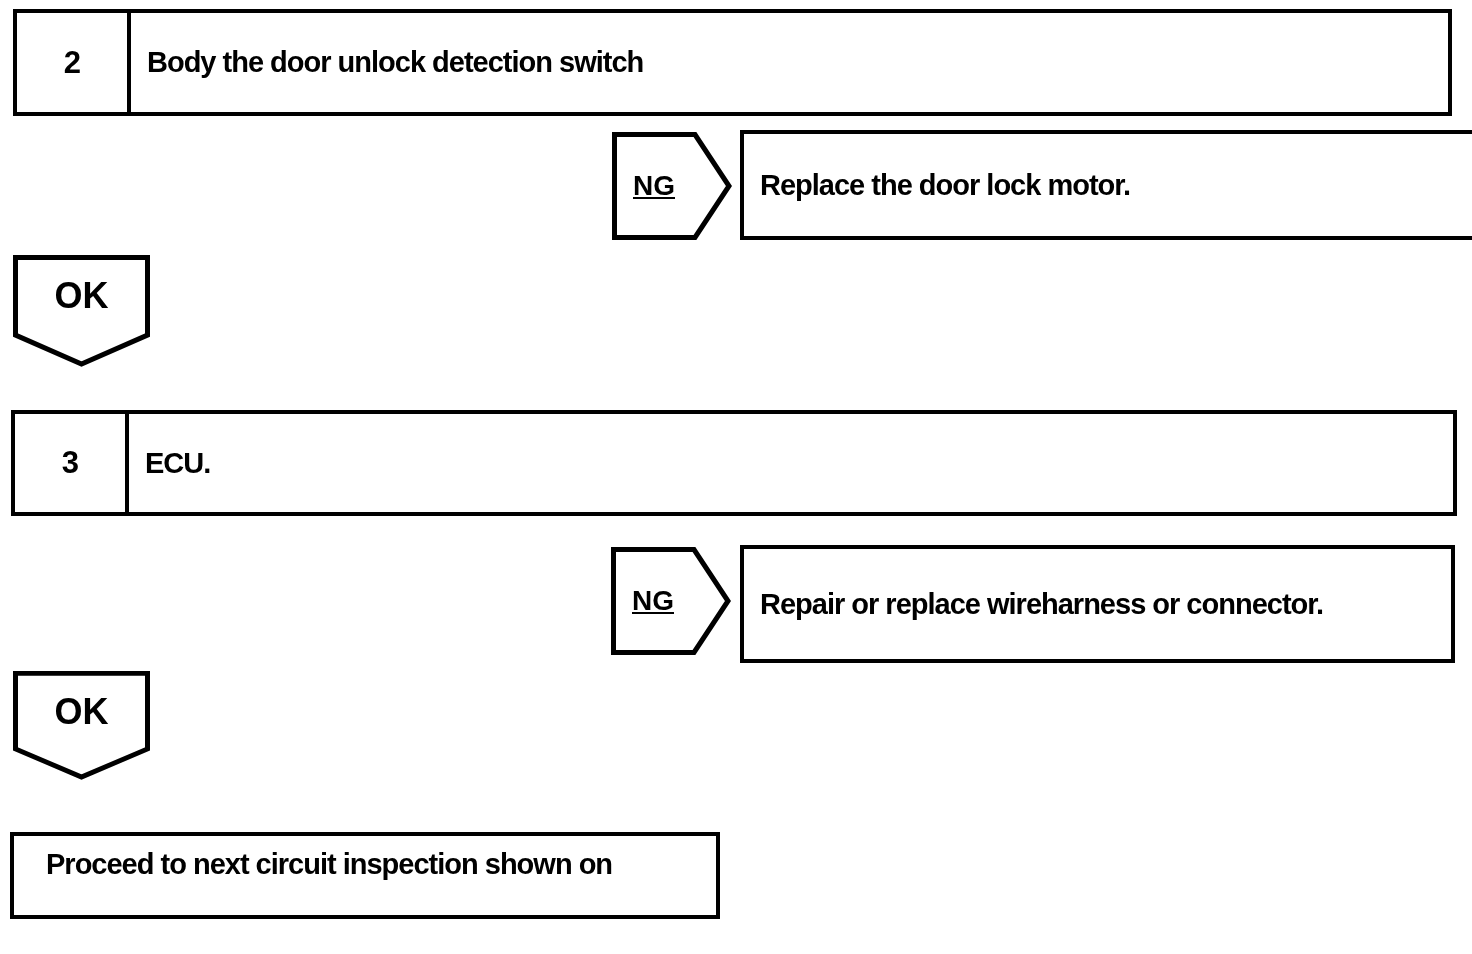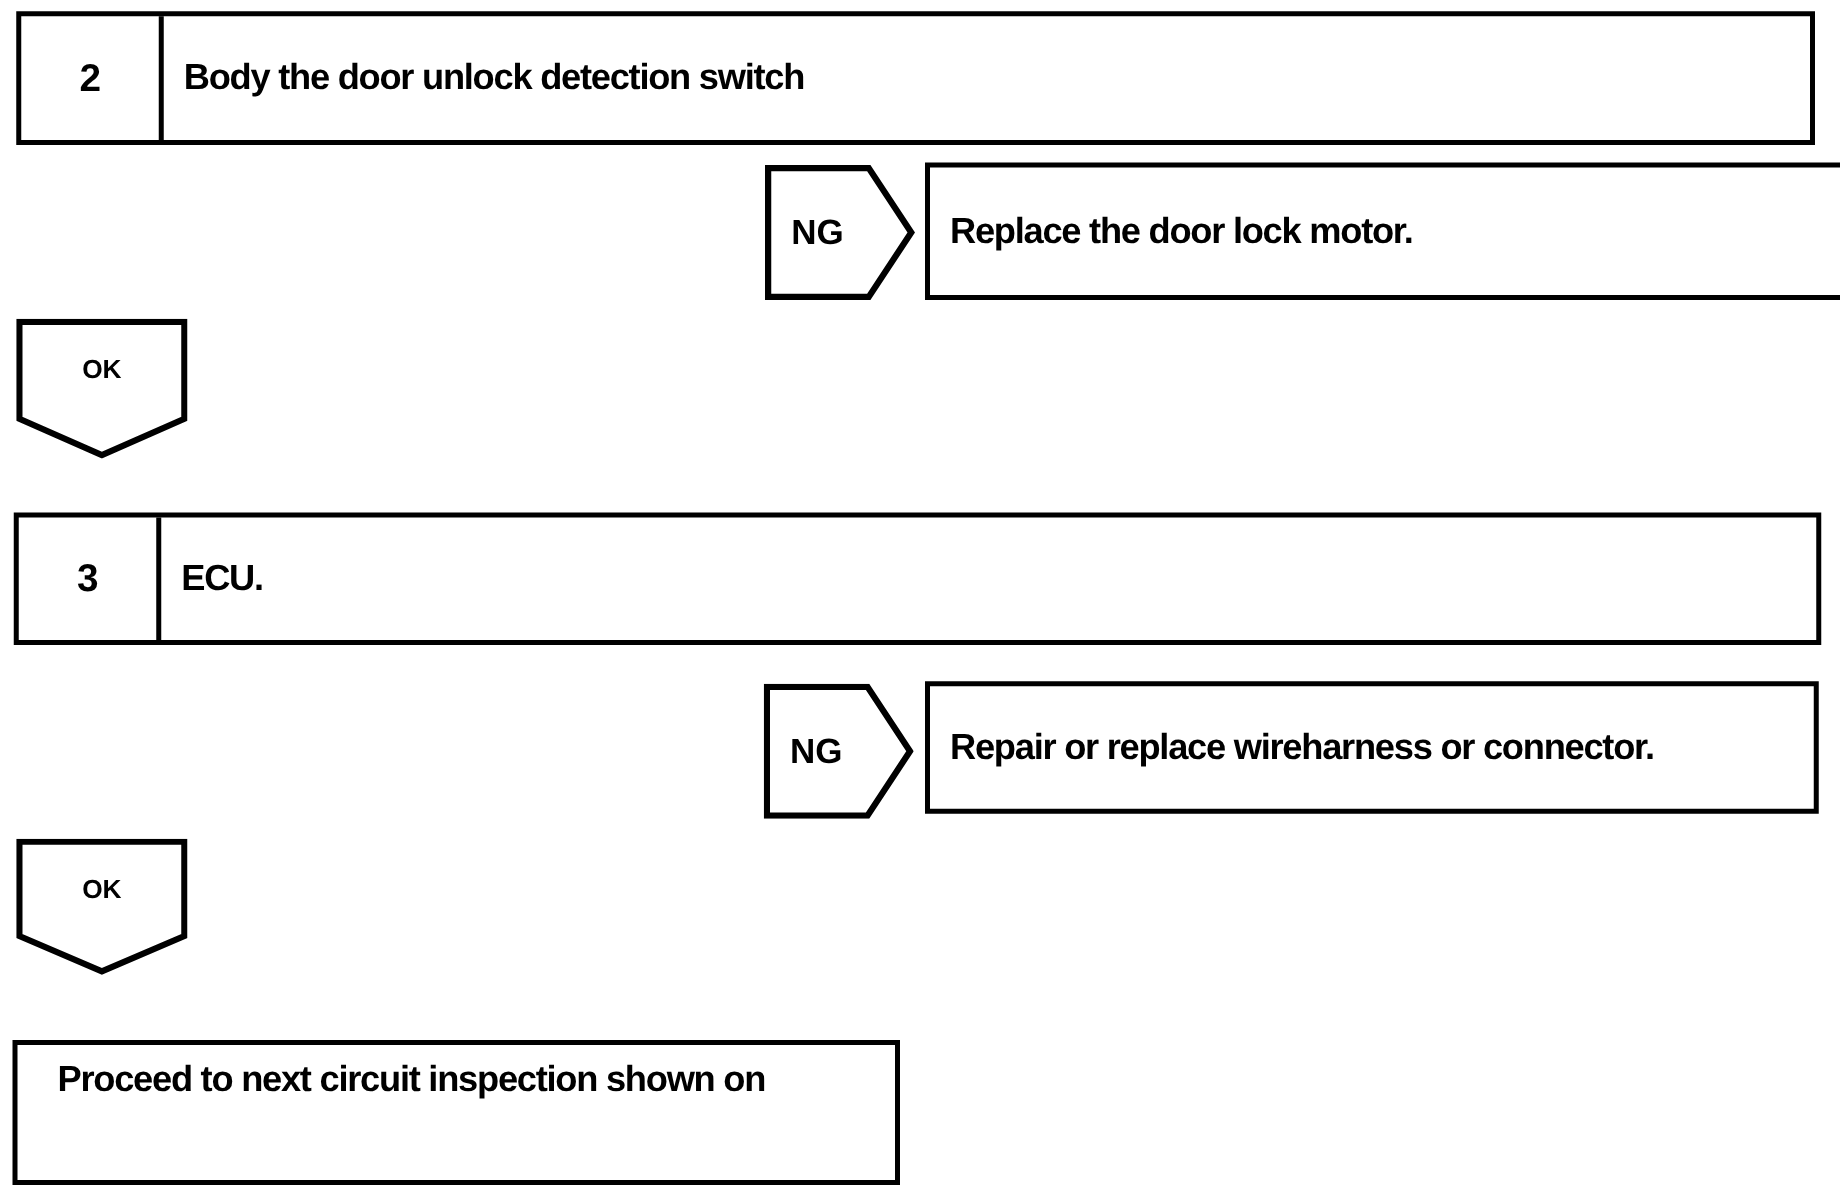--- a/index.html
+++ b/index.html
@@ -68,29 +68,30 @@
     display: block;
   }
   .ng-label-pos {
     position: absolute;
     left: 0; top: 0;
     width: 84px; height: 100%;
     display: flex;
     align-items: center;
     justify-content: center;
     font-size: 28px;
+    text-decoration: underline;
   }
   .ok-label-pos {
     position: absolute;
     left: 0; top: 0;
     width: 100%; height: 82px;
     display: flex;
     align-items: center;
     justify-content: center;
-    font-size: 21px;
+    font-size: 36px;
   }
 </style>
 </head>
 <body>
 
 <div class="canvas">
 
   <div class="box step" style="left:13px; top:9px; width:1439px; height:107px;">
     <div class="num-cell">2</div>
     <div class="title-cell">
@@ -123,28 +124,28 @@
     </div>
   </div>
 
   <div class="pentagon" style="left:611px; top:547px; width:120px; height:108px;">
     <svg viewBox="0 0 120 108" preserveAspectRatio="none">
       <polygon points="2.5,2.5 83,2.5 117,54 83,105.5 2.5,105.5" fill="#ffffff" stroke="#000000" stroke-width="5" stroke-linejoin="miter"></polygon>
     </svg>
     <span class="ng-label-pos">NG</span>
   </div>
 
-  <div class="box result" style="left:740px; top:545px; width:715px; height:106px;">
+  <div class="box result" style="left:740px; top:545px; width:715px; height:118px;">
     <div class="line">Repair or replace wireharness or connector.</div>
   </div>
 
   <div class="pentagon" style="left:13px; top:671px; width:137px; height:109px;">
     <svg viewBox="0 0 137 112" preserveAspectRatio="none">
       <polygon points="2.5,2.5 134.5,2.5 134.5,80 68.5,109 2.5,80" fill="#ffffff" stroke="#000000" stroke-width="5" stroke-linejoin="miter"></polygon>
     </svg>
     <span class="ok-label-pos">OK</span>
   </div>
 
-  <div class="box final" style="left:10px; top:832px; width:710px; height:116px;">
+  <div class="box final" style="left:10px; top:832px; width:710px; height:87px;">
     <div class="line">Proceed to next circuit inspection shown on</div>
   </div>
 
 </div>
 
 </body></html>

